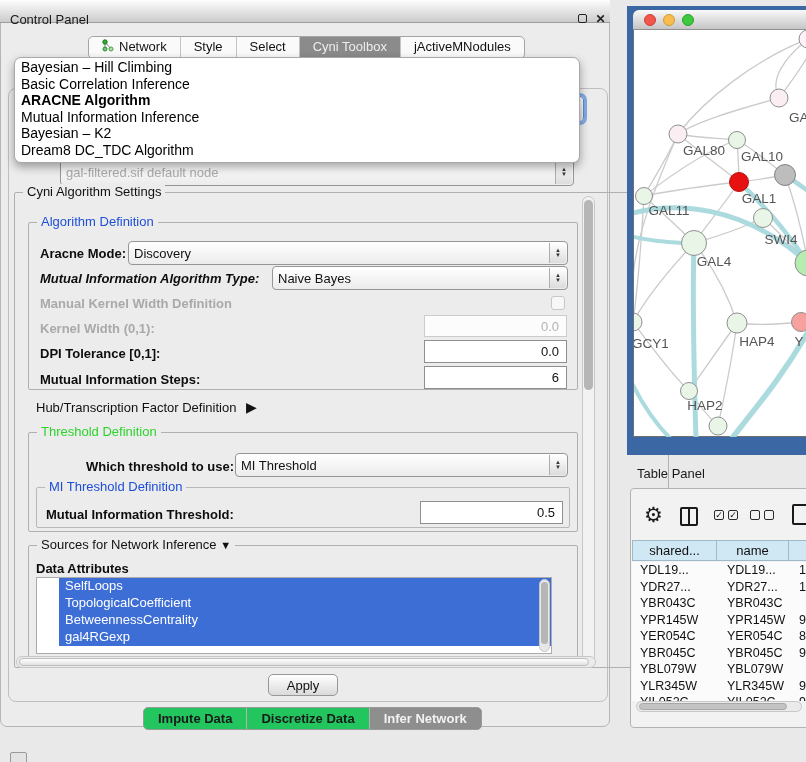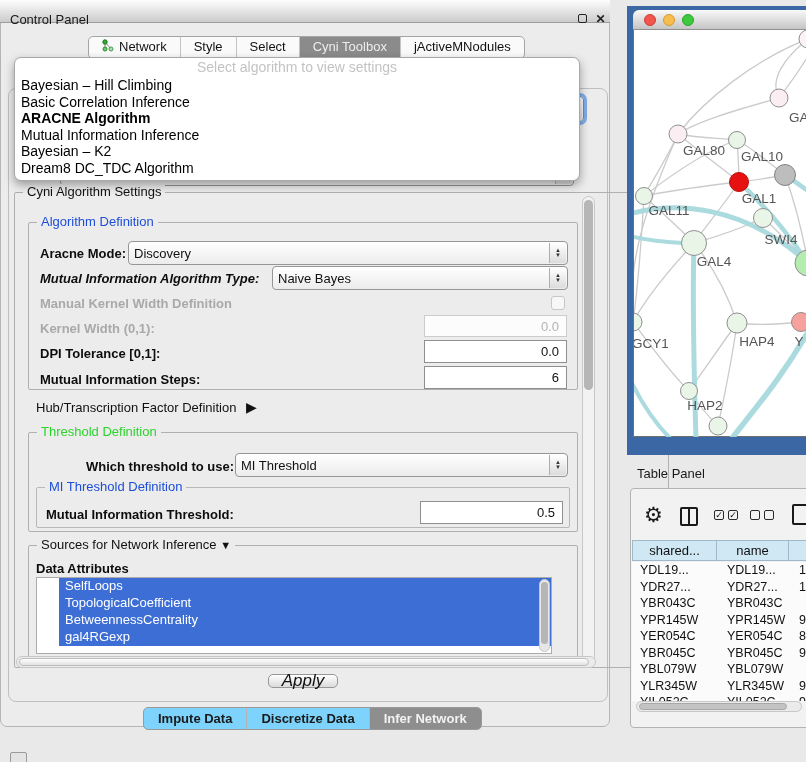--- a/index.html
+++ b/index.html
@@ -66,26 +66,26 @@
   .vtrack { background:#f2f2f2; border:1px solid #c7c7c7; border-radius:7px; }
   .vthumb { position:absolute; left:1px; right:1px; background:#b6b6b6; border-radius:6px; }
   .htrack { background:#ebebeb; border:1px solid #c7c7c7; border-radius:7px; }
   .hthumb { position:absolute; top:1px; bottom:1px; background:linear-gradient(#ffffff,#e2e2e2);
     border:1px solid #bdbdbd; border-radius:6px; }
 
   .listbox { background:#ffffff; border:1px solid #ababab; overflow:hidden;padding-left:22px; }
   .list-item { font-size:13px; height:17px; line-height:16px; padding-left:6px;
     background:#3d6ed6; color:#ffffff; white-space:nowrap; }
 
-  .apply-btn { width:70px; height:14px; background:linear-gradient(#ffffff,#dadada);
-    border:1px solid #979797; border-radius:5px; font-size:17px; color:#111;
-    display:flex; align-items:center; justify-content:center;font-style:italic; }
+  .apply-btn { width:70px; height:22px; background:linear-gradient(#ffffff,#dadada);
+    border:1px solid #979797; border-radius:5px; font-size:13px; color:#111;
+    display:flex; align-items:center; justify-content:center; }
 
   .seg-bar { display:flex; height:23px; border:1px solid #9a9a9a; border-radius:5px;
-    overflow:hidden; background:#7dd3fc; }
+    overflow:hidden; background:#22c55e; }
   .seg { padding:3px 14px 0 14px; font-size:13px; font-weight:bold; color:#1a1a1a;
     border-left:1px solid #b3b3b3; white-space:nowrap; }
   .seg:first-child { border-left:none; }
   .seg.selected { background:#8e8e8e; color:#f2f2f2; }
 
   
   .net-frame { left:627px; top:6px; width:179px; height:449px; background:#3b67a5; }
   .net-window { left:633px; top:10px; width:180px; height:427px; background:#ffffff;
     border:1px solid #6f6f6f; border-radius:6px 6px 0 0; }
   .net-titlebar { left:633px; top:10px; width:180px; height:20px;
@@ -167,21 +167,20 @@
 
 <div class="abs combo ghost" style="left:60px; top:158px; width:514px; height:28px;">
   <span>gal-filtered.sif default node</span>
   <span class="stepper">
       <span>▲</span>
       <span>▼</span>
     </span>
 </div>
 
 <div class="abs dropdown">
-  <div class="dd-placeholder">Select algorithm to view settings</div>
   <div class="dd-item">Bayesian – Hill Climbing</div>
   <div class="dd-item">Basic Correlation Inference</div>
   <div class="dd-item bold">ARACNE Algorithm</div>
   <div class="dd-item">Mutual Information Inference</div>
   <div class="dd-item">Bayesian – K2</div>
   <div class="dd-item">Dream8 DC_TDC Algorithm</div>
 </div>
 
 <div class="abs group" style="left:14px; top:192px; width:655px; height:476px;">
   <span class="legend">Cyni Algorithm Settings</span>

